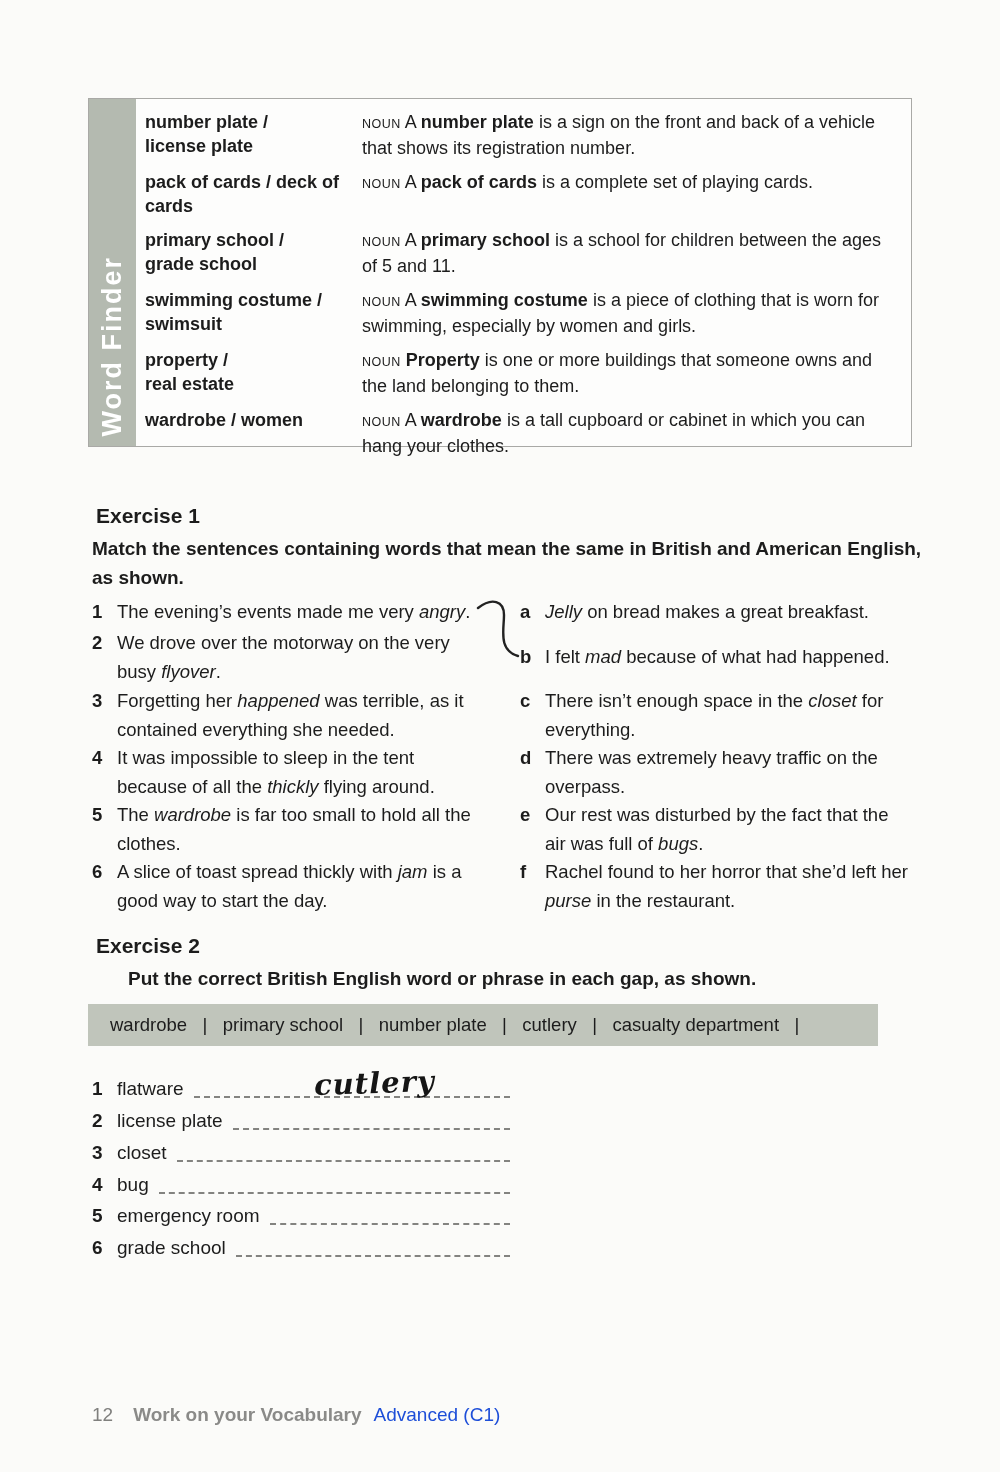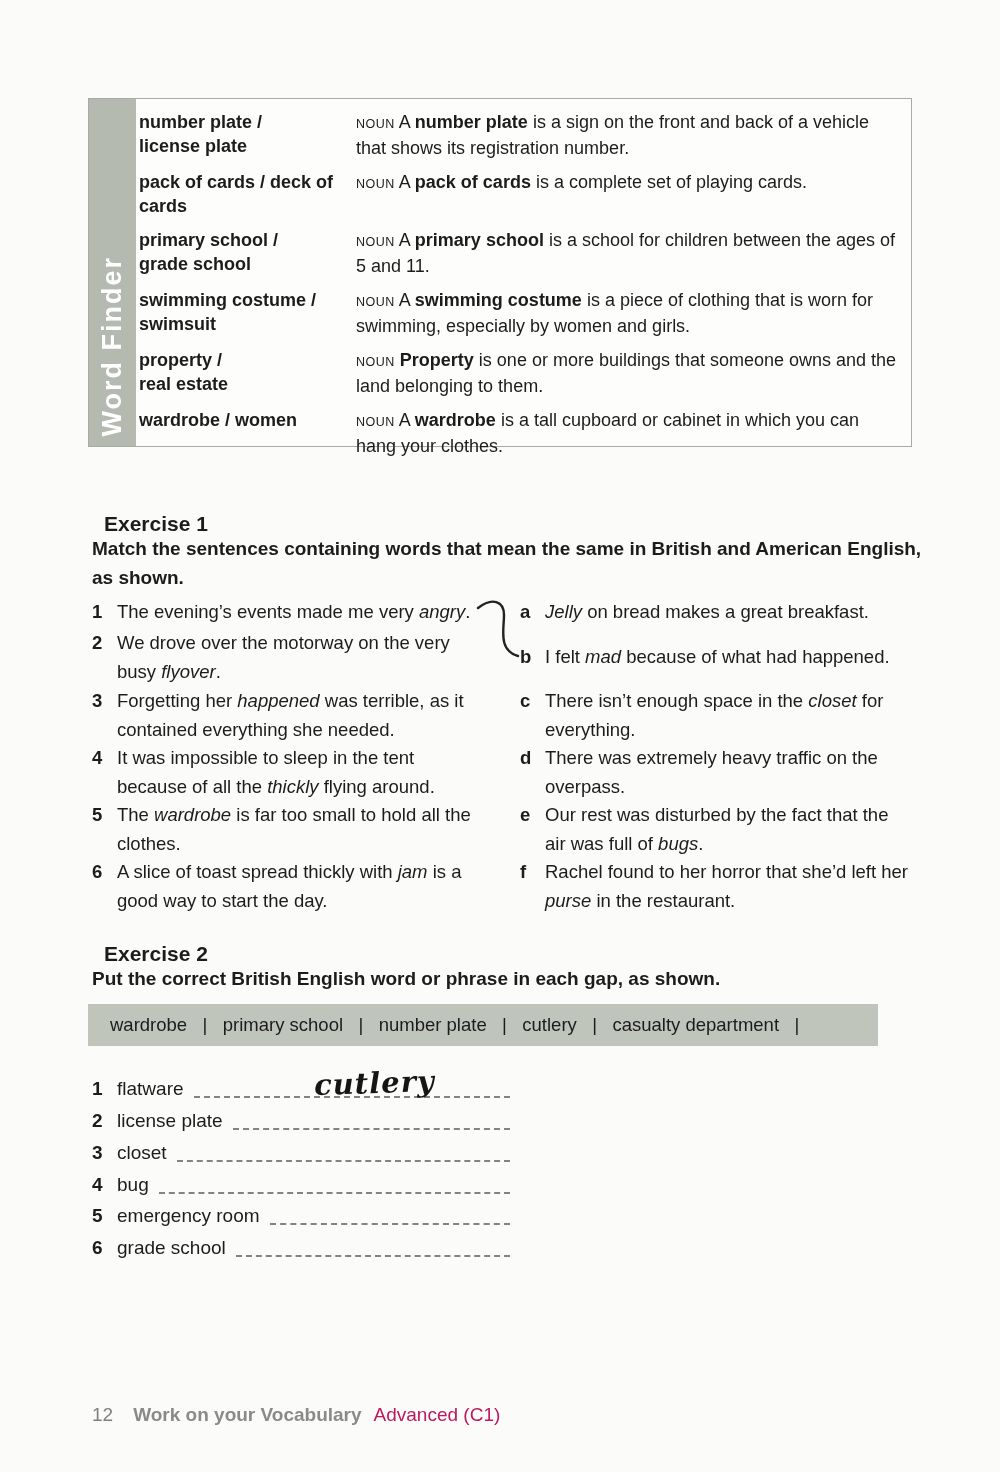--- a/index.html
+++ b/index.html
@@ -16,30 +16,30 @@
   }
   .wf-strip{
     position:absolute;left:0;top:0;width:47px;height:100%;
     background:#b4bab0;display:flex;align-items:flex-end;justify-content:center;
   }
   .wf-strip span{
     writing-mode:vertical-rl;transform:rotate(180deg);
     color:#ffffff;font-weight:bold;font-size:27px;letter-spacing:2px;
     padding-top:10px;
   }
-  .wf-rows{position:absolute;left:50px;top:11px;right:10px;}
+  .wf-rows{position:absolute;left:56px;top:11px;right:10px;}
   .wf-row{display:flex;margin-bottom:10px;}
   .wf-term{
     width:217px;flex-shrink:0;font-weight:bold;
     font-size:18px;line-height:24px;white-space:pre-line;
   }
   .wf-def{flex:1;font-size:18px;line-height:24px;}
   .pos{font-size:12.5px;letter-spacing:.5px;}
   
-  .ex-title{position:absolute;left:92px;margin:12px;font-size:21px;font-weight:bold;}
+  .ex-title{position:absolute;left:92px;margin:4px;font-size:21px;font-weight:bold;}
   .ex-instr{position:absolute;left:92px;margin:0;width:832px;font-size:19px;font-weight:bold;line-height:29px;}
   
   .q{position:absolute;display:flex;font-size:18.5px;line-height:29px;}
   .q .n{width:25px;flex-shrink:0;font-weight:bold;}
   .q .t{flex:1;}
   .q.ql{left:92px;width:395px;}
   .q.qr{left:520px;width:392px;}
   .connector{position:absolute;left:468px;top:594px;width:64px;height:72px;}
   
   .bank{
@@ -54,21 +54,21 @@
   .gap-line{flex:1;margin-left:10px;border-bottom:2px dashed #838380;margin-bottom:3px;}
   .handwritten{
     position:absolute;left:314px;top:1066px;
     font-family:"DejaVu Serif", serif;font-style:italic;font-weight:bold;
     font-size:29px;transform:rotate(-2deg);color:#151515;letter-spacing:1px;
   }
   
   .footer{position:absolute;left:92px;top:1404px;font-size:19px;color:#8d8d8b;}
   .footer .pg{margin-right:20px;color:#7f7f7d;}
   .footer .bt{font-weight:bold;color:#8a8a88;}
-  .footer .lv{margin-left:12px;color:#be185d;}
+  .footer .lv{margin-left:12px;color:#1d4ed8;}
 </style>
 </head>
 <body>
 
 <section class="wf-box">
   <div class="wf-strip">
     <span>Word Finder</span>
   </div>
   <div class="wf-rows">
 
@@ -161,21 +161,21 @@
 <div class="q qr" style="top:857px;">
     <span class="n">f</span>
     <span class="t"><span>Rachel found to her horror that she’d left her </span><span style="font-style: italic;">purse</span><span> in the restaurant.</span></span>
   </div>
 
 <svg class="connector" viewBox="0 0 64 72">
   <path d="M 10 14 C 24 3, 36 7, 36 21 C 36 36, 30 56, 50 62" fill="none" stroke="#222222" stroke-width="2.4" stroke-linecap="round"></path>
 </svg>
 
 <h2 class="ex-title" style="top:930px;">Exercise 2</h2>
-<p class="ex-instr" style="top:964px;">Put the correct British English word or phrase in each gap, as shown.</p>
+<p class="ex-instr" style="top:964px;margin-left:36px;">Put the correct British English word or phrase in each gap, as shown.</p>
 
 <div class="bank">
   <div>wardrobe   |   primary school   |   number plate   |   cutlery   |   casualty department   |</div>
 </div>
 
 <div class="g" style="top:1077px;">
     <span class="n">1</span>
     <span class="lbl">flatware</span>
     <span class="gap-line"></span>
   </div>

